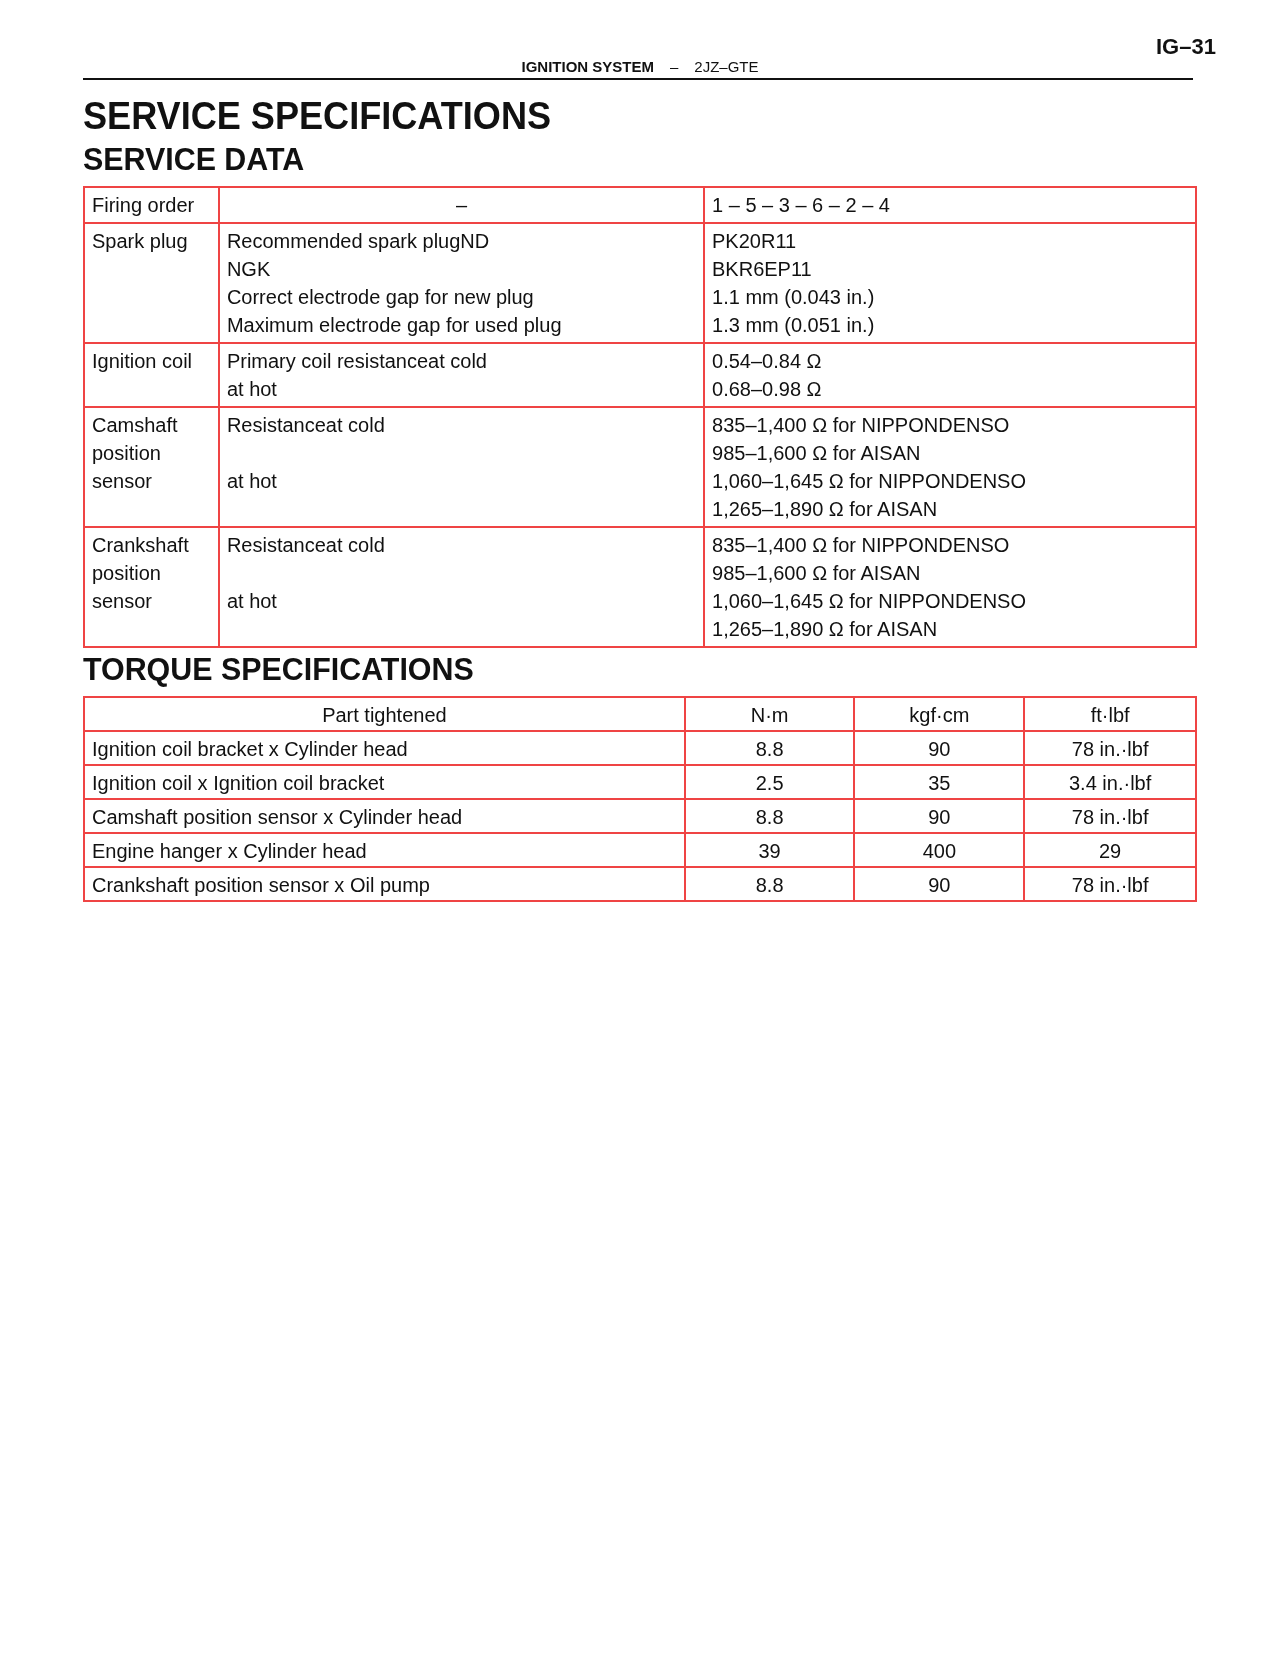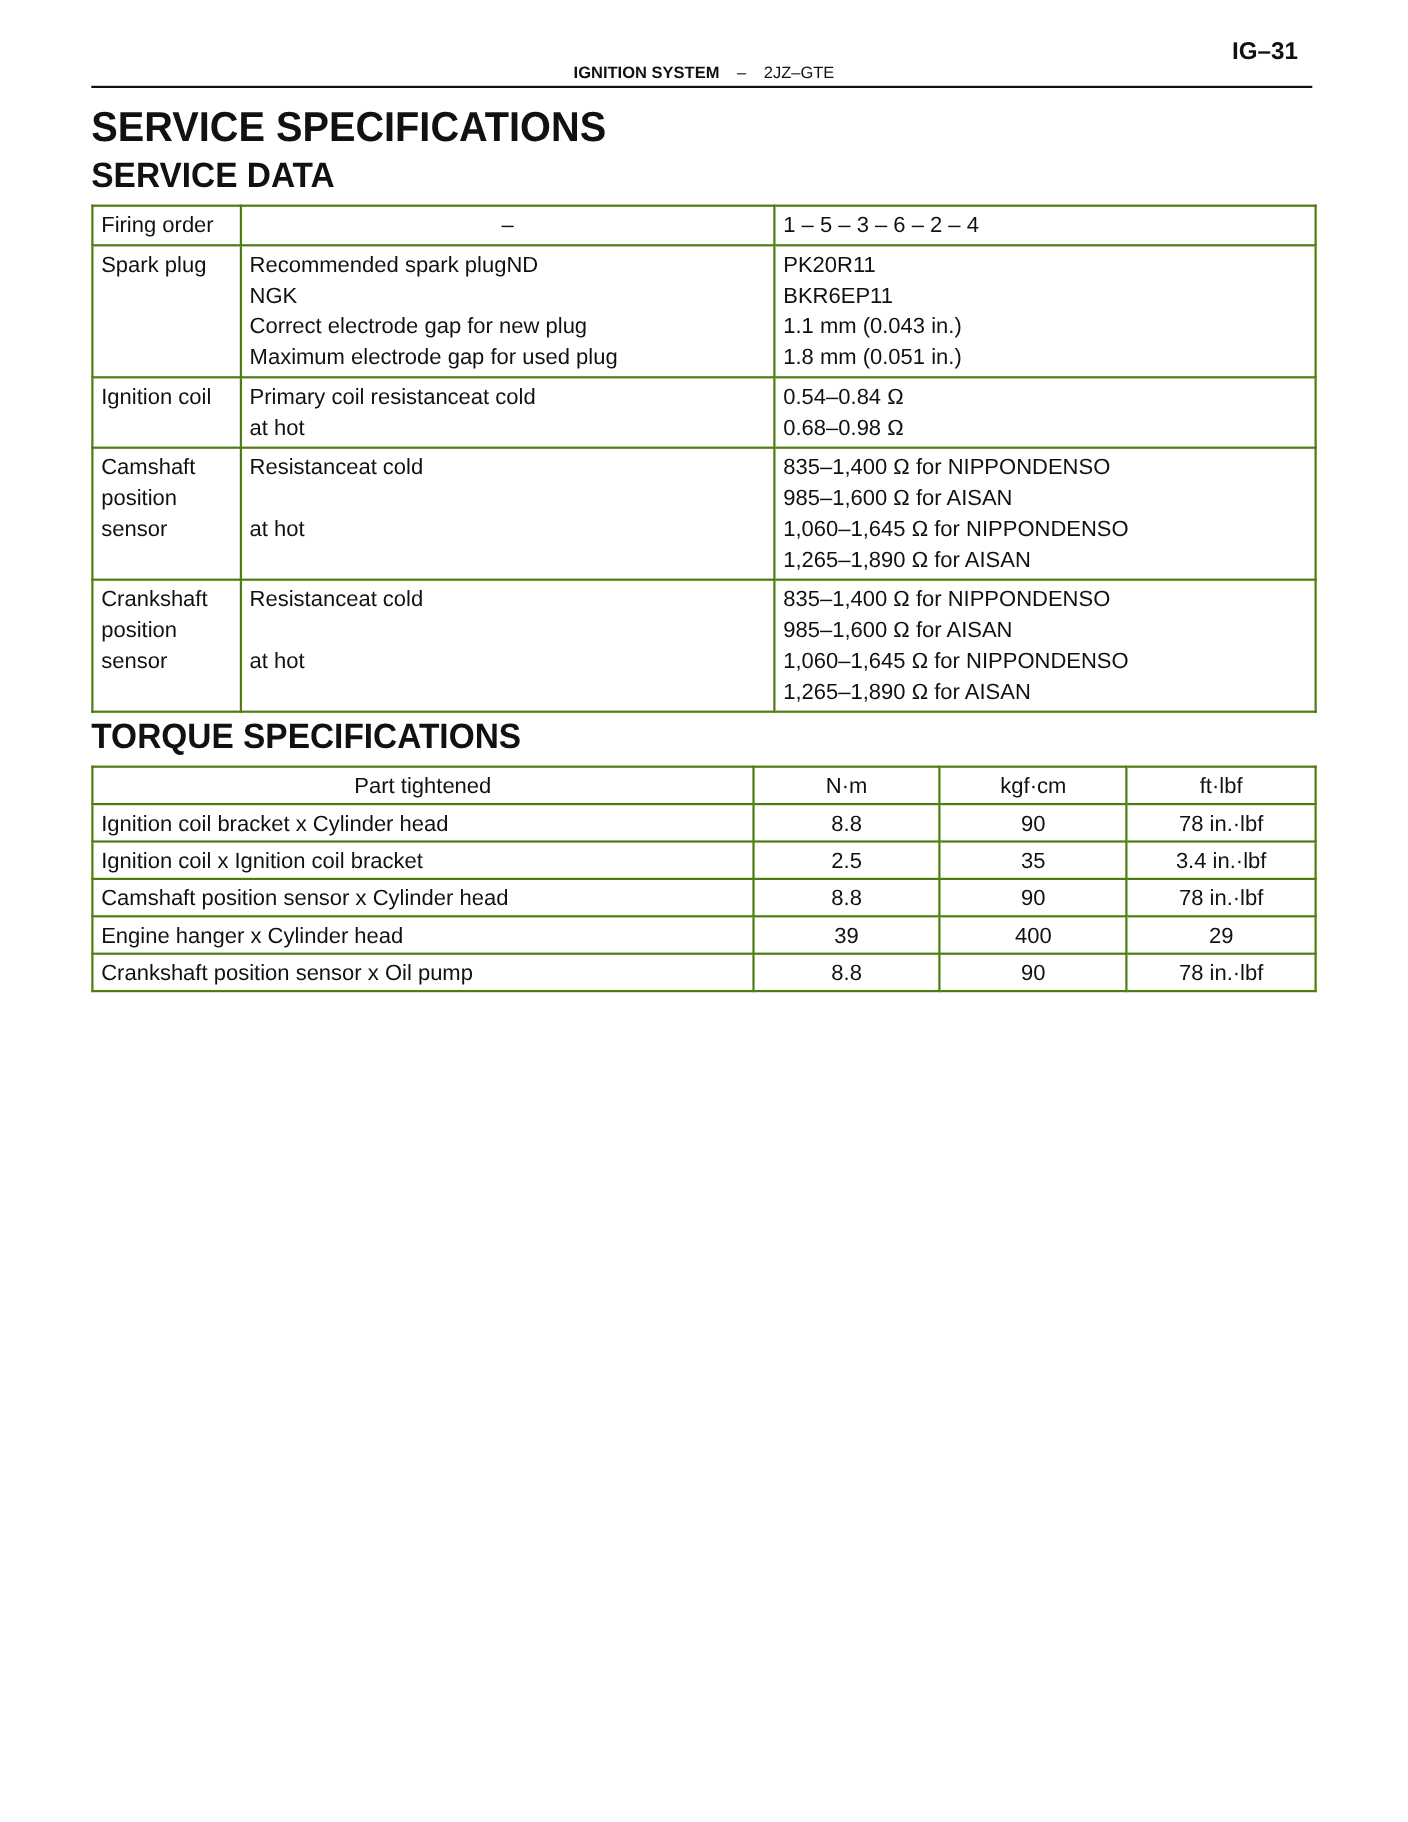--- a/index.html
+++ b/index.html
@@ -10,21 +10,21 @@
     body {
       width: 1280px;
       height: 1656px;
       position: relative;
       font-family: "Liberation Sans", sans-serif;
       color: #111111;
       overflow: hidden;
     }
     .page-number {
       position: absolute;
-      left: 1120px;
+      left: 1156px;
       top: 34px;
       font-size: 22px;
       font-weight: bold;
       letter-spacing: 0px;
     }
     .running-header {
       position: absolute;
       left: 0;
       width: 1280px;
       top: 58px;
@@ -71,21 +71,21 @@
       top: 649px;
     }
 
     table {
       border-collapse: collapse;
       position: absolute;
       font-size: 20px;
       line-height: 28px;
     }
     td, th {
-      border: 2px solid #4d7c0f;
+      border: 2px solid #ef4444;
       vertical-align: top;
       padding: 0;
       font-weight: normal;
     }
 
     
     .service-table {
       left: 83px;
       top: 186px;
       width: 1114px;
@@ -189,21 +189,21 @@
         </div>
         <div class="split">
           <span>Maximum electrode gap for used plug</span>
           <span class="cond"></span>
         </div>
       </td>
       <td>
         <span class="line">PK20R11</span>
         <span class="line">BKR6EP11</span>
         <span class="line">1.1 mm (0.043 in.)</span>
-        <span class="line">1.8 mm (0.051 in.)</span>
+        <span class="line">1.3 mm (0.051 in.)</span>
       </td>
     </tr>
 
     <tr>
       <td>
         <span class="line">Ignition coil</span>
       </td>
       <td>
         <div class="split">
           <span>Primary coil resistance</span>

